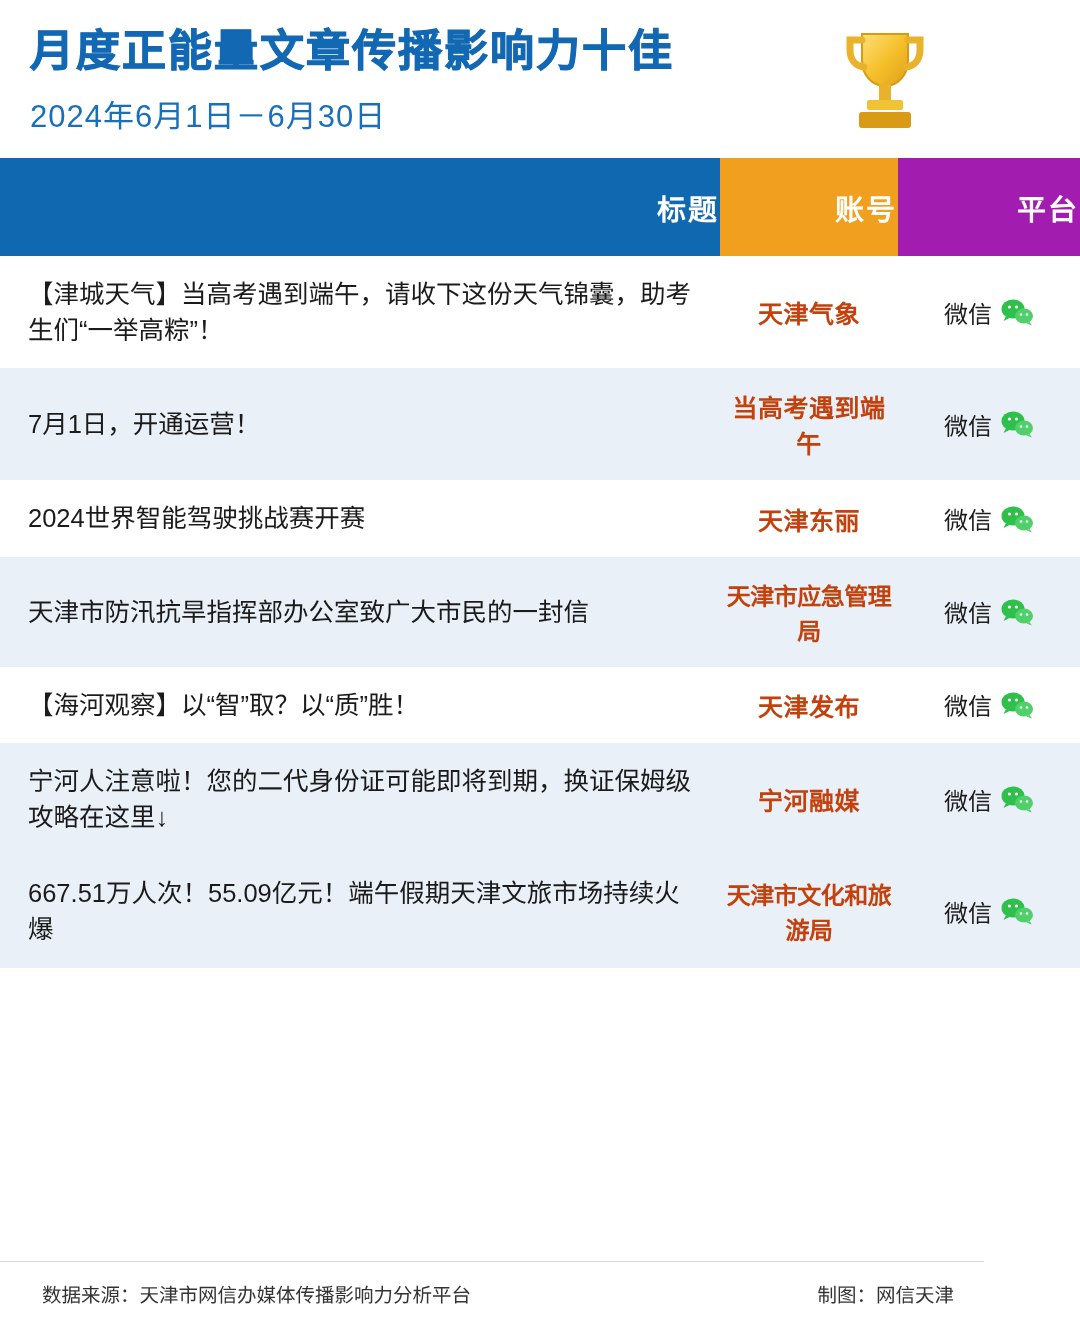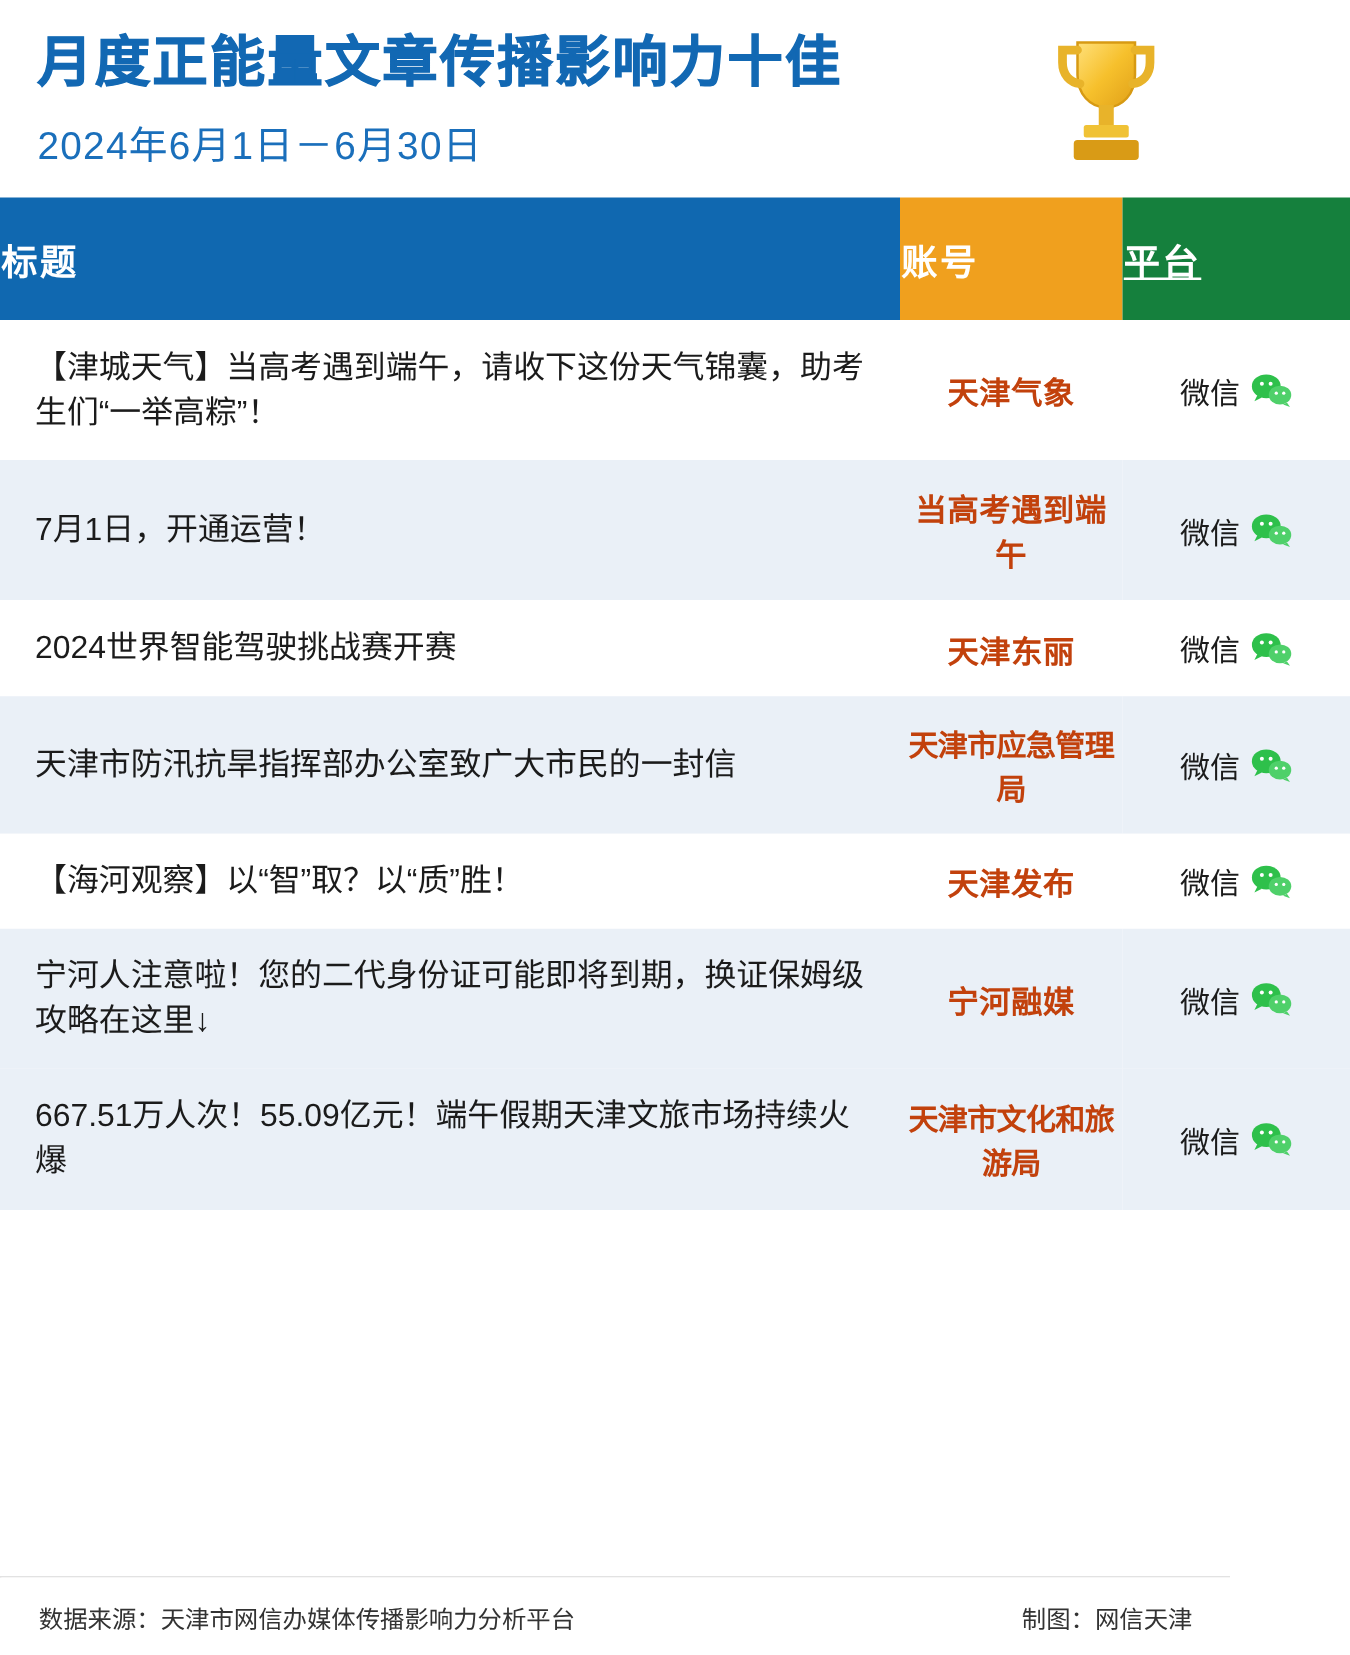--- a/index.html
+++ b/index.html
@@ -62,27 +62,27 @@
   }
   .table col.c-title { width: 720px; }
   .table col.c-acct  { width: 178px; }
   .table col.c-plat  { width: 182px; }
 
   thead th {
     height: 98px;
     font-size: 29px;
     font-weight: bold;
     color: #ffffff;
-    text-align: left;
+    text-align: right;
     vertical-align: middle;
     letter-spacing: 2px;
   }
   th.h-title { background: #1068b0; }
   th.h-acct  { background: #f0a01e; margin-top: 26px; }
-  th.h-plat  { background: #15803d; text-decoration: underline; }
+  th.h-plat  { background: #a21caf; }
 
   tbody tr.row-even { background: #ffffff; }
   tbody tr.row-odd  { background: #eaf0f7; }
 
   tbody td {
     vertical-align: middle;
     padding: 20px 0;
   }
   td.cell-title {
     font-size: 25.5px;
@@ -119,21 +119,21 @@
     display: inline-block;
     width: 33px;
     height: 28px;
     position: relative;
     vertical-align: middle;
   }
 
   
   .footer {
     position: absolute;
-    left: 1px;
+    left: 12px;
     right: 0;
     bottom: 0;
     height: 62px;
     display: flex;
     align-items: center;
     justify-content: space-between;
     padding: 0 30px;
     font-size: 19.5px;
     color: #333;
     background: #fff;

